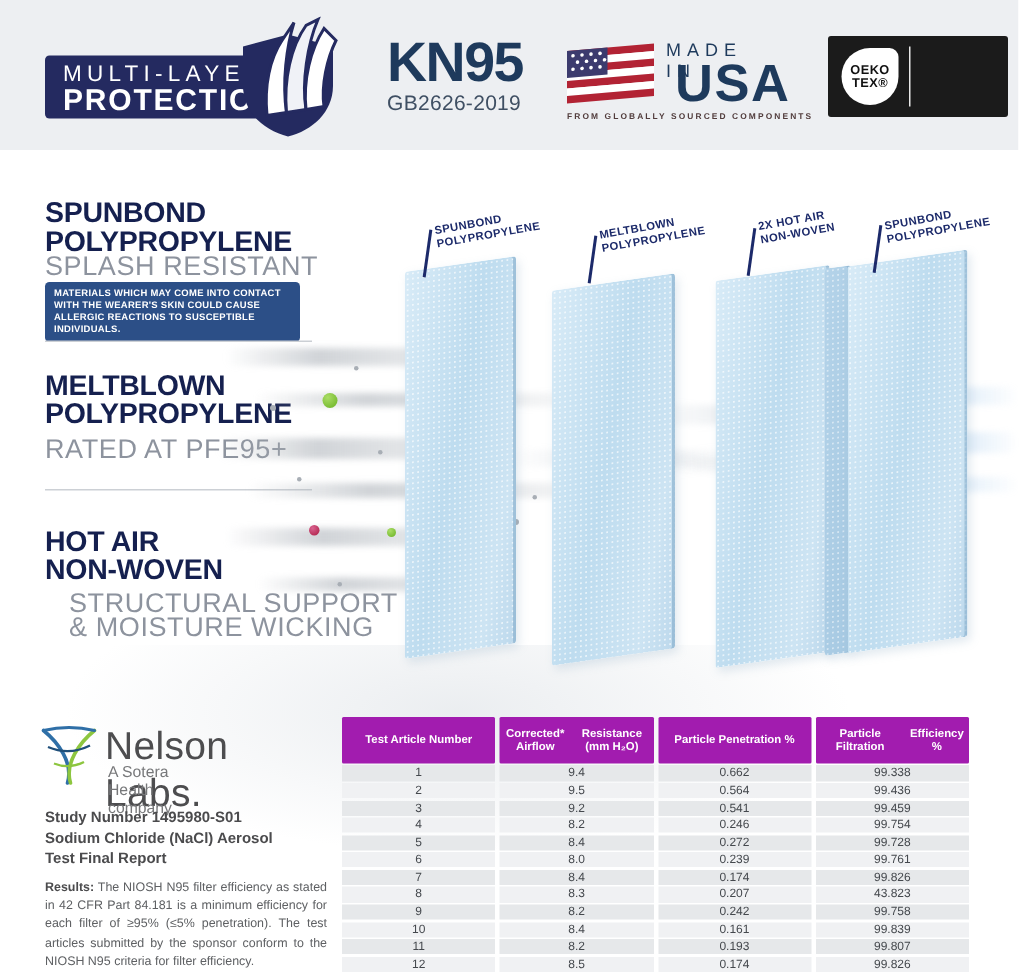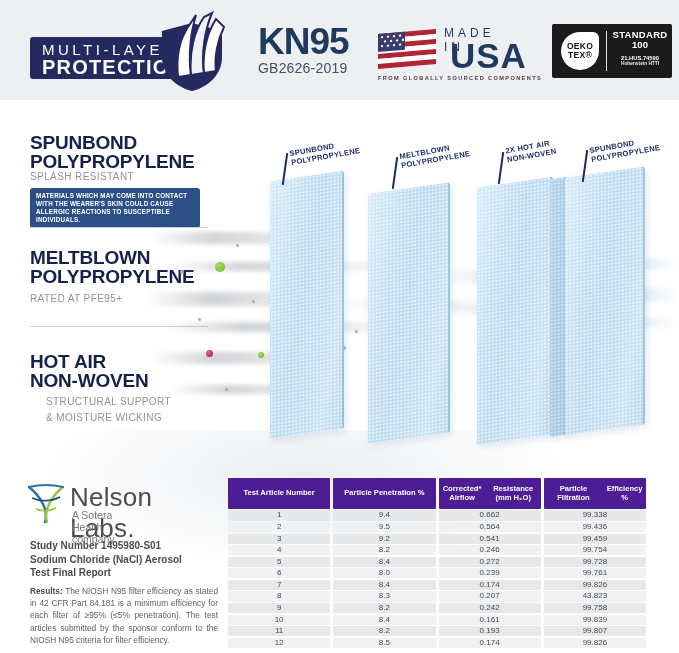--- a/index.html
+++ b/index.html
@@ -33,21 +33,21 @@
   .oeko-sep{position:absolute;left:54px;top:7px;width:1px;height:40px;background:#fff;opacity:.9;}
   .oeko-right{position:absolute;left:58px;top:6px;width:60px;text-align:center;color:#fff;}
   .oeko-t1{font-size:9.5px;font-weight:800;letter-spacing:.3px;line-height:10px;}
   .oeko-t2{font-size:9.5px;font-weight:800;line-height:10px;}
   .oeko-c1{font-size:5.8px;font-weight:700;margin-top:5px;}
   .oeko-c2{font-size:4.8px;font-weight:600;opacity:.9;}
 
   
   .sec-title{position:absolute;left:30px;color:#15204f;font-size:19px;font-weight:800;
              letter-spacing:-.2px;line-height:19px;}
-  .sec-sub{position:absolute;left:30px;color:#8d939e;font-size:10px;font-weight:500;
+  .sec-sub{position:absolute;left:30px;color:#8d939e;font-size:18px;font-weight:500;
            letter-spacing:.4px;line-height:16px;}
   .note-box{position:absolute;left:30px;top:188px;width:158px;background:#2c4f87;border-radius:3px;
             padding:4px 6px;color:#fff;font-size:6.3px;font-weight:700;line-height:8px;letter-spacing:.2px;}
   .divider{position:absolute;left:30px;width:178px;height:1px;background:#ccd0d5;}
 
   
   .nelson{position:absolute;left:26px;top:480px;}
   .nelson-mark{position:absolute;left:0;top:2px;}
   .nelson-name{position:absolute;left:44px;top:2px;font-size:26px;color:#4d4d4f;letter-spacing:.2px;}
   .nelson-sub{position:absolute;left:46px;top:29px;font-size:10.5px;color:#77787a;}
@@ -84,21 +84,21 @@
   .p-green{background:radial-gradient(circle at 35% 30%,#aadd66,#7cbe36 70%);}
   .p-red{background:radial-gradient(circle at 35% 30%,#d9628f,#b83058 70%);}
   .p-gray{background:#a8aeb5;}
   .p-blue{background:radial-gradient(circle at 35% 30%,#eef6fc,#8fb9dc 75%);}
   .floor-wash{position:absolute;left:0;top:430px;width:679px;height:223px;
               background:radial-gradient(ellipse 55% 60% at 45% 20%,rgba(210,216,222,.45),rgba(255,255,255,0) 70%);pointer-events:none;}
 
   
   .ftable{position:absolute;left:228px;top:478px;width:418px;}
   .trow{display:grid;grid-template-columns:1fr 1fr 1fr 1fr;column-gap:3px;}
-  .th{background:#4c1d95;color:#fff;font-size:7.6px;font-weight:700;text-align:center;
+  .th{background:#a21caf;color:#fff;font-size:7.6px;font-weight:700;text-align:center;
       display:flex;align-items:center;justify-content:center;height:31px;line-height:8.6px;border-radius:1px;}
   .td{font-size:8px;color:#44484d;text-align:center;height:10.2px;line-height:10.4px;margin-top:1.4px;}
   .r-odd .td{background:#e6e8ea;}
   .r-even .td{background:#f0f1f3;}
 </style>
 </head>
 <body>
 
 <div class="header">
 
@@ -149,26 +149,20 @@
     <div class="usa-big">USA</div>
     <div class="usa-sub">FROM GLOBALLY SOURCED COMPONENTS</div>
   </div>
 
   <div class="oeko">
     <div class="oeko-drop">
       <div>OEKO</div>
       <div>TEX®</div>
     </div>
     <div class="oeko-sep"></div>
-    <div class="oeko-right">
-      <div class="oeko-t1">STANDARD</div>
-      <div class="oeko-t2">100</div>
-      <div class="oeko-c1">21.HUS.74590</div>
-      <div class="oeko-c2">Hohenstein HTTI</div>
-    </div>
   </div>
 </div>
 
 <div class="sec-title" style="top:133px;">
   <div>SPUNBOND</div>
   <div>POLYPROPYLENE</div>
 </div>
 <div class="sec-sub" style="top:169px;">SPLASH RESISTANT</div>
 <div class="note-box">MATERIALS WHICH MAY COME INTO CONTACT WITH THE WEARER'S SKIN COULD CAUSE ALLERGIC REACTIONS TO SUSCEPTIBLE INDIVIDUALS.</div>
 <div class="divider" style="top:227px;"></div>
@@ -269,26 +263,26 @@
   <b>Results:</b>
   <span>The NIOSH N95 filter efficiency as stated in 42 CFR Part 84.181 is a minimum efficiency for each filter of ≥95% (≤5% penetration). The test articles submitted by the sponsor conform to the NIOSH N95 criteria for filter efficiency.</span>
 </div>
 
 <div class="ftable">
   <div class="trow" id="table-head">
       <div class="th">
         <span>Test Article Number</span>
       </div>
       <div class="th">
-        <span>Particle Penetration %</span>
-      </div>
-      <div class="th">
         <span>Corrected* Airflow</span>
         <br>
         <span>Resistance (mm H₂O)</span>
+      </div>
+      <div class="th">
+        <span>Particle Penetration %</span>
       </div>
       <div class="th">
         <span>Particle Filtration</span>
         <br>
         <span>Efficiency %</span>
       </div>
     </div>
   <div id="table-body">
       <div class="trow r-odd">
         <div class="td">1</div>

